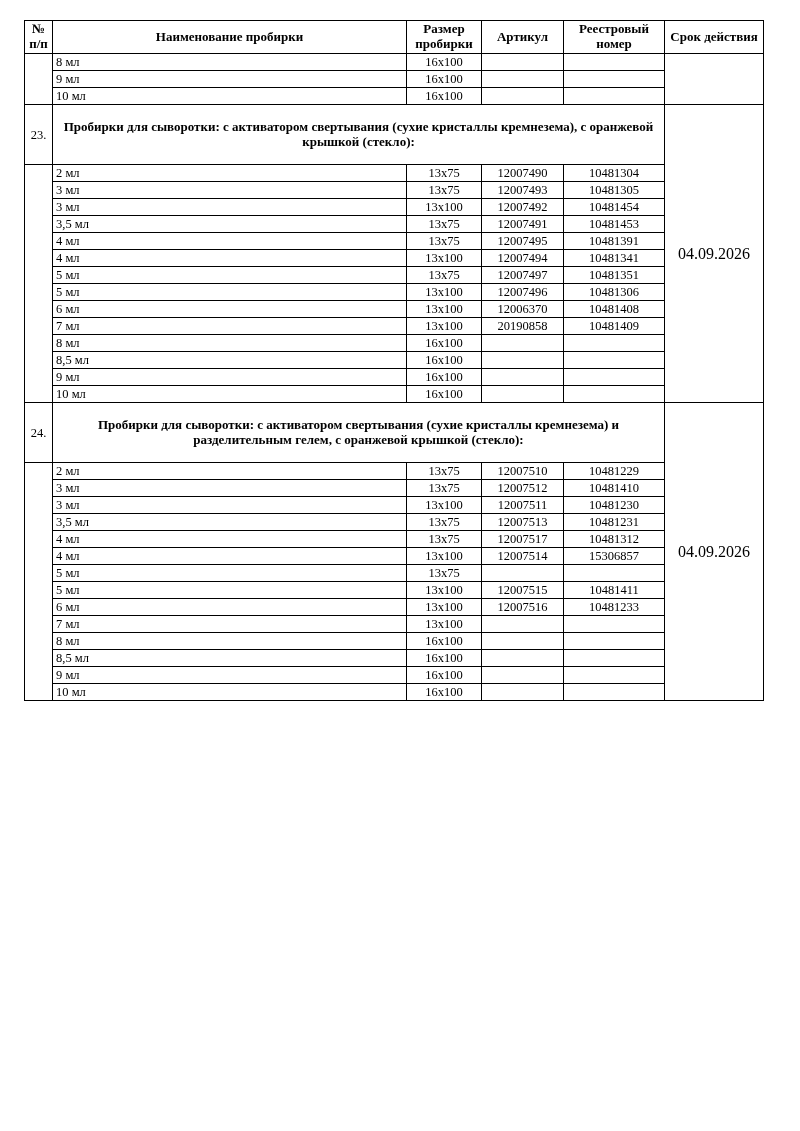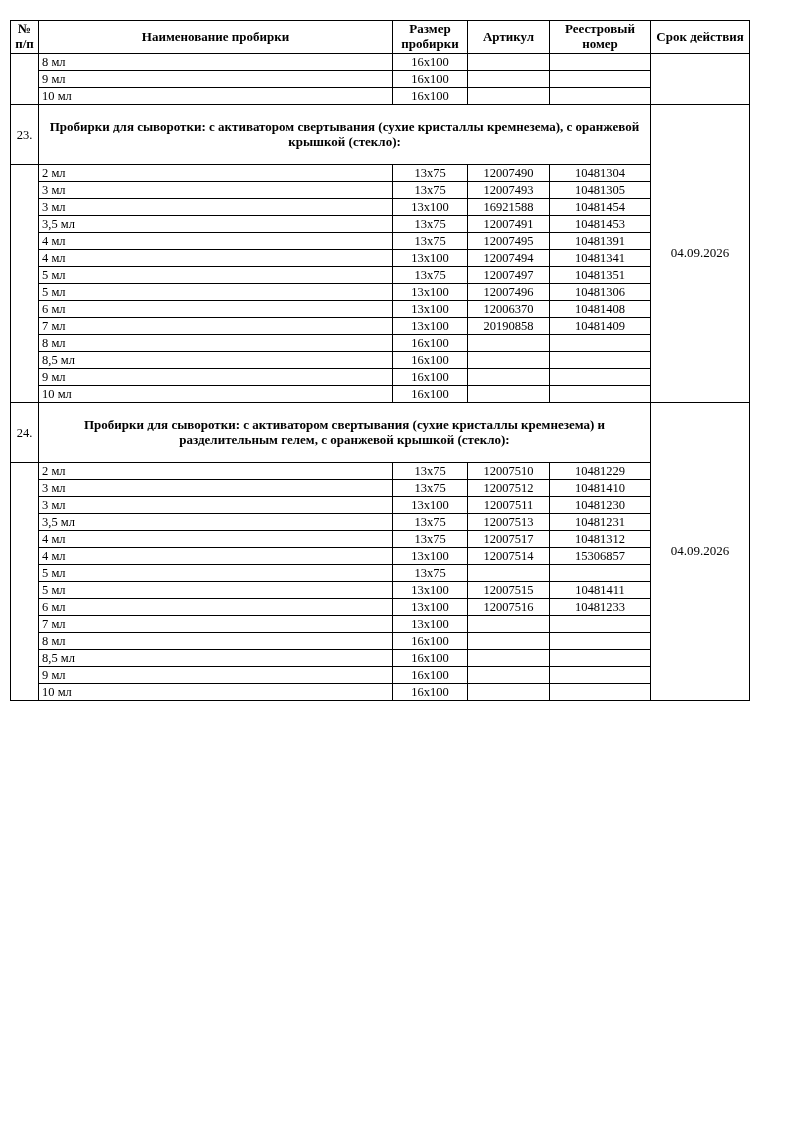--- a/index.html
+++ b/index.html
@@ -12,21 +12,21 @@
     position: relative;
     width: 800px;
     height: 1131px;
     background: #ffffff;
     font-family: "Liberation Serif", serif;
     color: #000000;
     overflow: hidden;
   }
   table.tubes-table {
     position: absolute;
-    left: 10px;
+    left: 24px;
     top: 20px;
     width: 739px;
     border-collapse: collapse;
     table-layout: fixed;
   }
   .tubes-table th,
   .tubes-table td {
     border: 1px solid #000000;
     padding: 0 3px;
     font-size: 12.5px;
@@ -45,21 +45,21 @@
   tr.section-header-row { height: 37px; }
   td.name-cell { text-align: left; margin-left: 48px; }
   td.center { text-align: center; }
   td.num-cell { text-align: center; padding: 0 1px; margin-left: 17px; }
   td.section-title-cell {
     font-weight: bold;
     text-align: center;
     font-size: 13px;
     padding: 15px 6px;
   }
-  td.validity-cell { text-align: center; font-size: 13px; }
+  td.validity-cell { text-align: center; font-size: 16px; }
 </style>
 </head>
 <body>
 
 <div class="page">
   <table class="tubes-table">
     <colgroup>
       <col style="width:28px">
       <col style="width:354px">
       <col style="width:75px">
@@ -112,21 +112,21 @@
         </tr>
         <tr class="data-row">
           <td class="name-cell">3 мл</td>
           <td class="center">13x75</td>
           <td class="center">12007493</td>
           <td class="center">10481305</td>
         </tr>
         <tr class="data-row">
           <td class="name-cell">3 мл</td>
           <td class="center">13x100</td>
-          <td class="center">16921588</td>
+          <td class="center">12007492</td>
           <td class="center">10481454</td>
         </tr>
         <tr class="data-row">
           <td class="name-cell">3,5 мл</td>
           <td class="center">13x75</td>
           <td class="center">12007491</td>
           <td class="center">10481453</td>
         </tr>
         <tr class="data-row">
           <td class="name-cell">4 мл</td>

